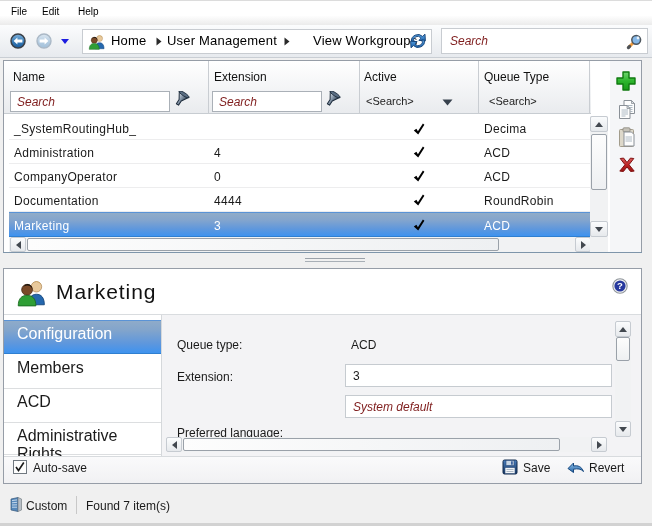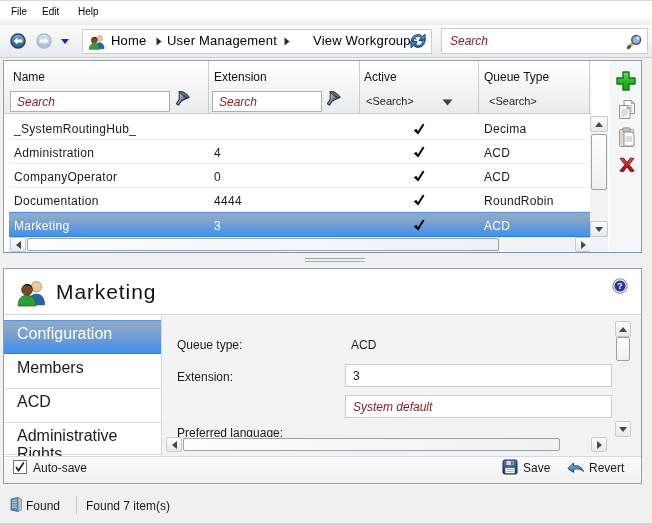--- a/index.html
+++ b/index.html
@@ -455,16 +455,16 @@
       <path d="M2 3 L9 1.5 L9 15.5 L2 14 Z" fill="#5588bb" stroke="#33567a" stroke-width="0.7"></path>
       <path d="M9 1.5 L12.5 3 L12.5 14 L9 15.5 Z" fill="#b8bfc6" stroke="#7a8288" stroke-width="0.7"></path>
       <g stroke="#cfe0ef" stroke-width="0.9">
         <line x1="3" y1="4.6" x2="8" y2="3.9"></line>
         <line x1="3" y1="6.8" x2="8" y2="6.3"></line>
         <line x1="3" y1="9" x2="8" y2="8.8"></line>
         <line x1="3" y1="11.2" x2="8" y2="11.2"></line>
       </g>
     </svg>
   </div>
-  <span class="abs t12" style="left:26px; top:499px;">Found</span>
+  <span class="abs t12" style="left:26px; top:499px;">Custom</span>
   <div class="abs" id="statussep"></div>
   <span class="abs t12" style="left:86px; top:499px;">Found 7 item(s)</span>
   <div class="abs" style="left:0; top:523px; width:652px; height:3px; background:#d2d2d2;"></div>
 
 </body></html>

